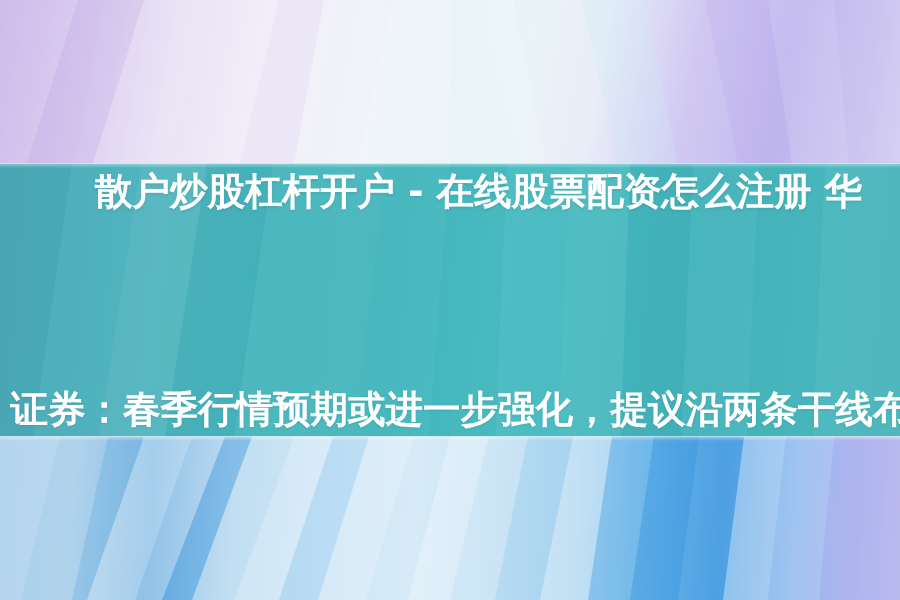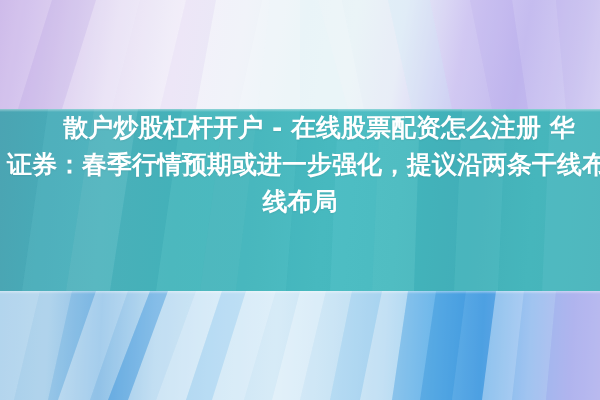--- a/index.html
+++ b/index.html
@@ -92,21 +92,21 @@
   
   #headline {
     position: absolute;
     left: 0;
     top: 109px;
     width: 600px;
     height: 182px;
     display: flex;
     flex-direction: column;
     align-items: center;
-    justify-content: flex-start;
+    justify-content: space-between;
     text-align: center;
     color: #ffffff;
     font-weight: 700;
     font-size: 25px;
     line-height: 37px;
     letter-spacing: 0px;
     white-space: nowrap;
     text-shadow: 0 1px 2px rgba(0,0,0,0.07);
     user-select: none;
   }
@@ -199,16 +199,15 @@
           <polygon points="546,109 556,0 600,0 600,109" fill="#b6b6ee" opacity="0.30"></polygon>
         </g>
       </svg>
     </div>
     <div class="edge-fade-top"></div>
   </div>
 
   <div id="headline">
     <span class="ln ln1">散户炒股杠杆开户 - 在线股票配资怎么注册 华</span>
     <span class="ln ln2">证券：春季行情预期或进一步强化，提议沿两条干线布</span>
-    <span class="ln ln3">线布局</span>
   </div>
 
 </div>
 
 </body></html>

